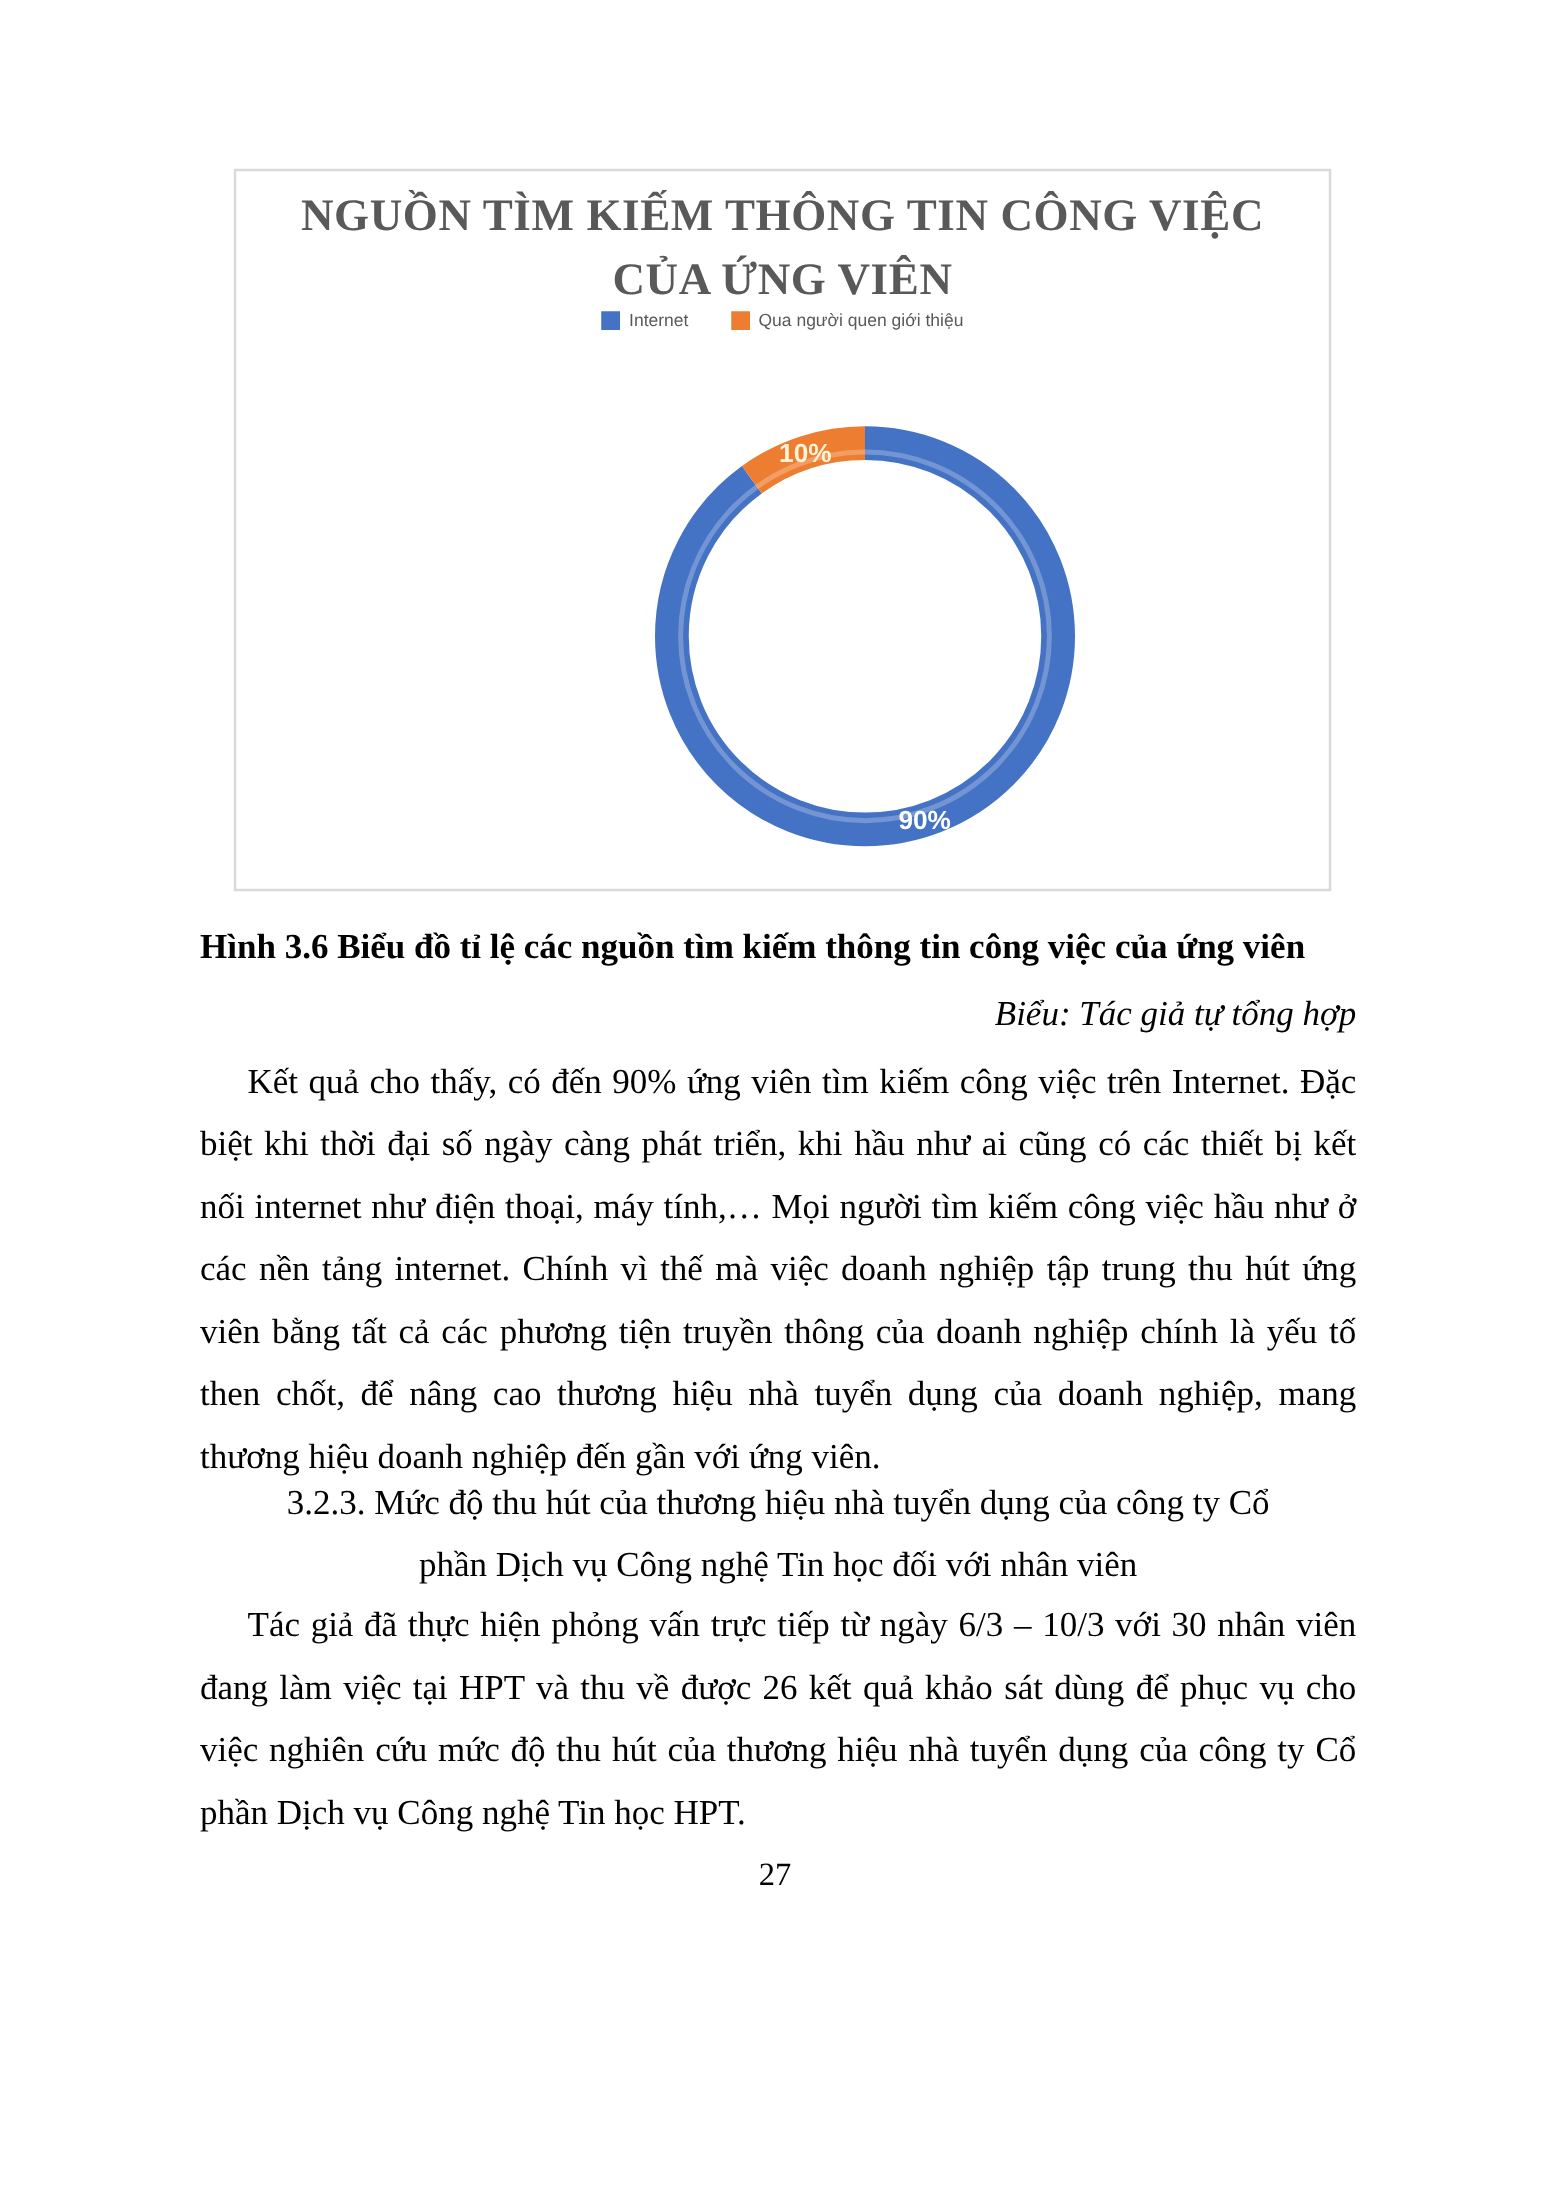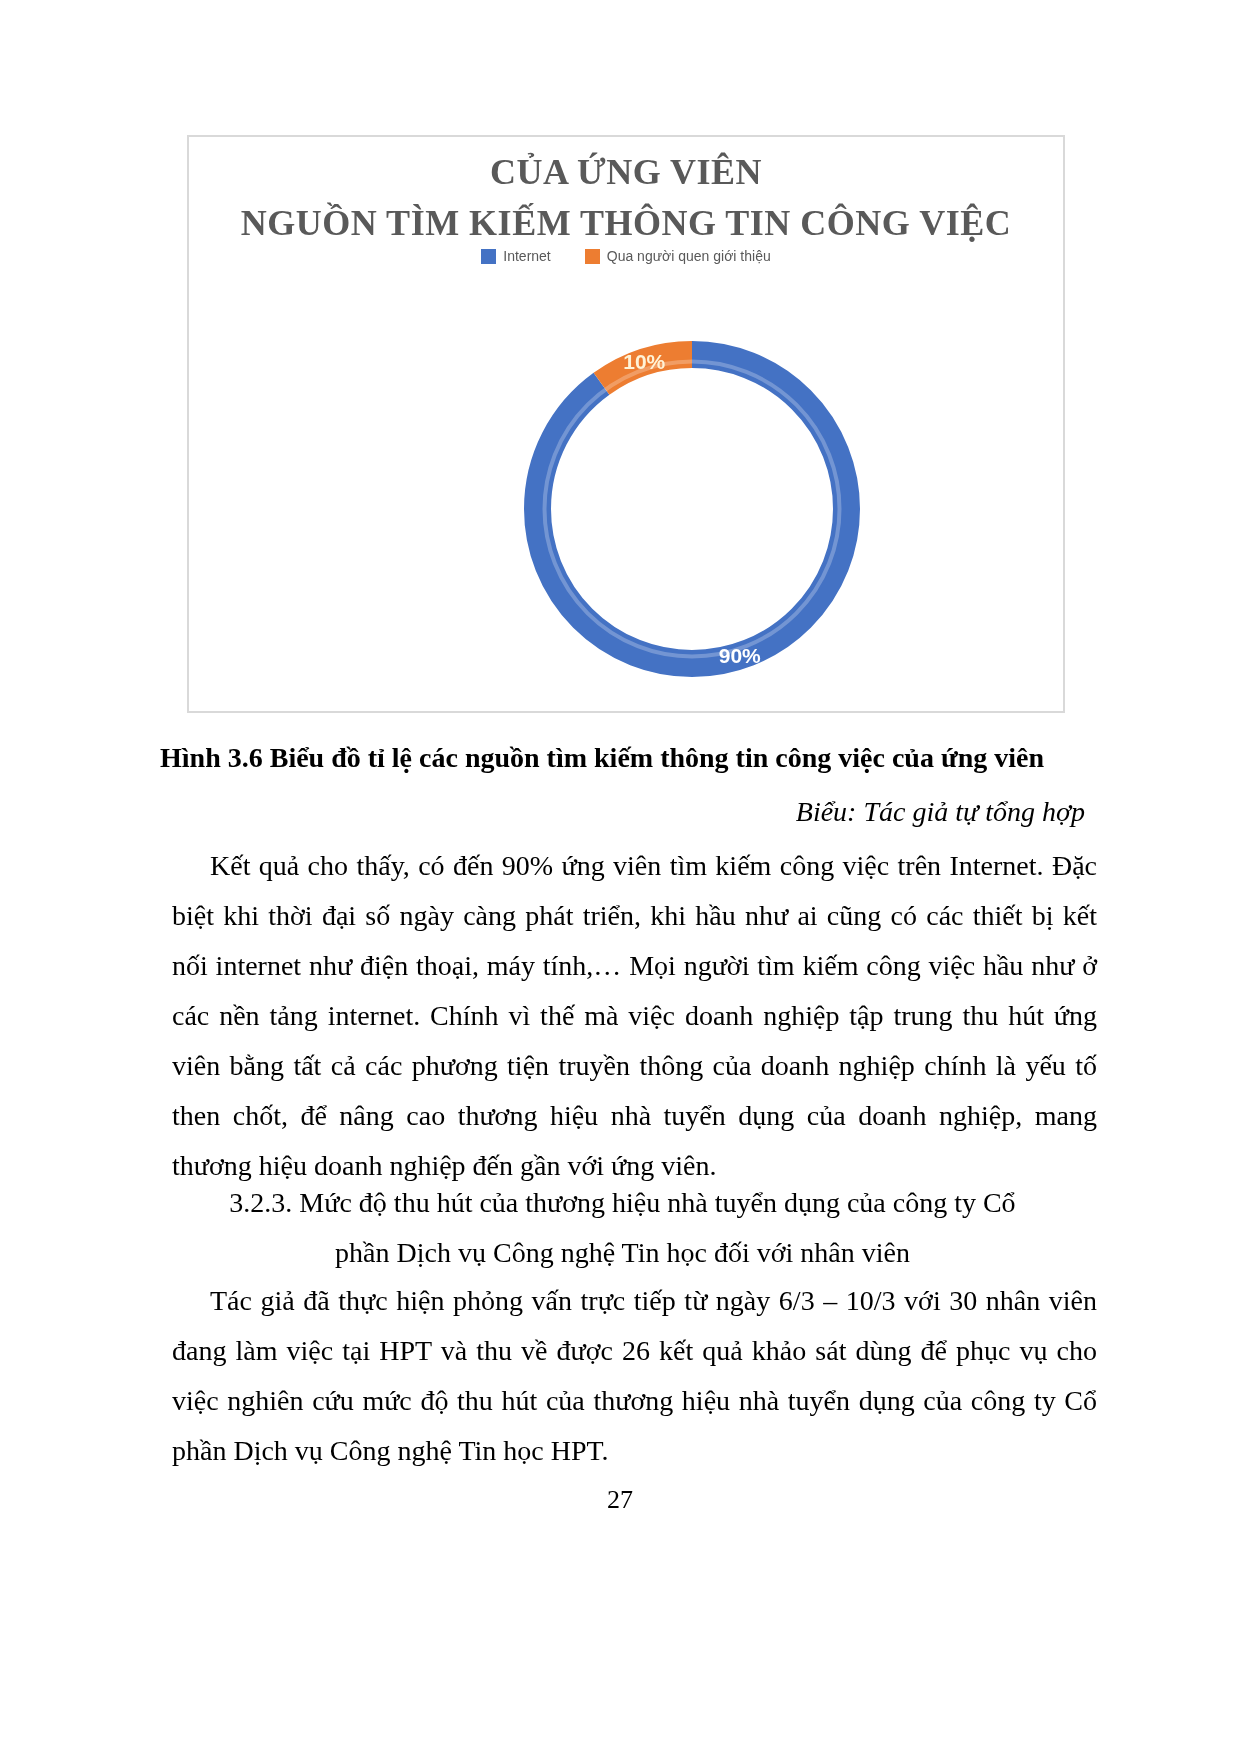--- a/index.html
+++ b/index.html
@@ -48,21 +48,21 @@
   .caption{
     position:absolute;left:160px;top:740px;width:925px;
     font-weight:bold;font-size:28px;line-height:36px;
   }
   .source-line{
     position:absolute;left:160px;top:794px;width:925px;
     font-style:italic;font-size:28px;line-height:36px;
     text-align:right;
   }
   .para{
-    position:absolute;left:172px;width:925px;
+    position:absolute;left:160px;width:925px;
     font-size:28px;line-height:50px;
     text-align:justify;
     text-indent:38px;
     margin:0;
   }
   .para-1{top:841px;}
   .section-heading{
     position:absolute;left:160px;top:1178px;width:925px;
     font-weight:normal;font-size:28px;line-height:50px;
     text-align:center;
@@ -73,22 +73,22 @@
     text-align:center;font-size:26px;line-height:50px;
   }
 </style>
 </head>
 <body>
 
 <div class="page">
 
   <div class="figure-frame">
     <div class="chart-title">
+      <div>NGUỒN TÌM KIẾM THÔNG TIN CÔNG VIỆC</div>
       <div>CỦA ỨNG VIÊN</div>
-      <div>NGUỒN TÌM KIẾM THÔNG TIN CÔNG VIỆC</div>
     </div>
 
     <div class="chart-legend">
       <span class="legend-item">
         <span class="swatch" style="background: rgb(68, 114, 196);"></span>
         <span>Internet</span>
       </span>
       <span class="legend-item">
         <span class="swatch" style="background: rgb(237, 125, 49);"></span>
         <span>Qua người quen giới thiệu</span>

